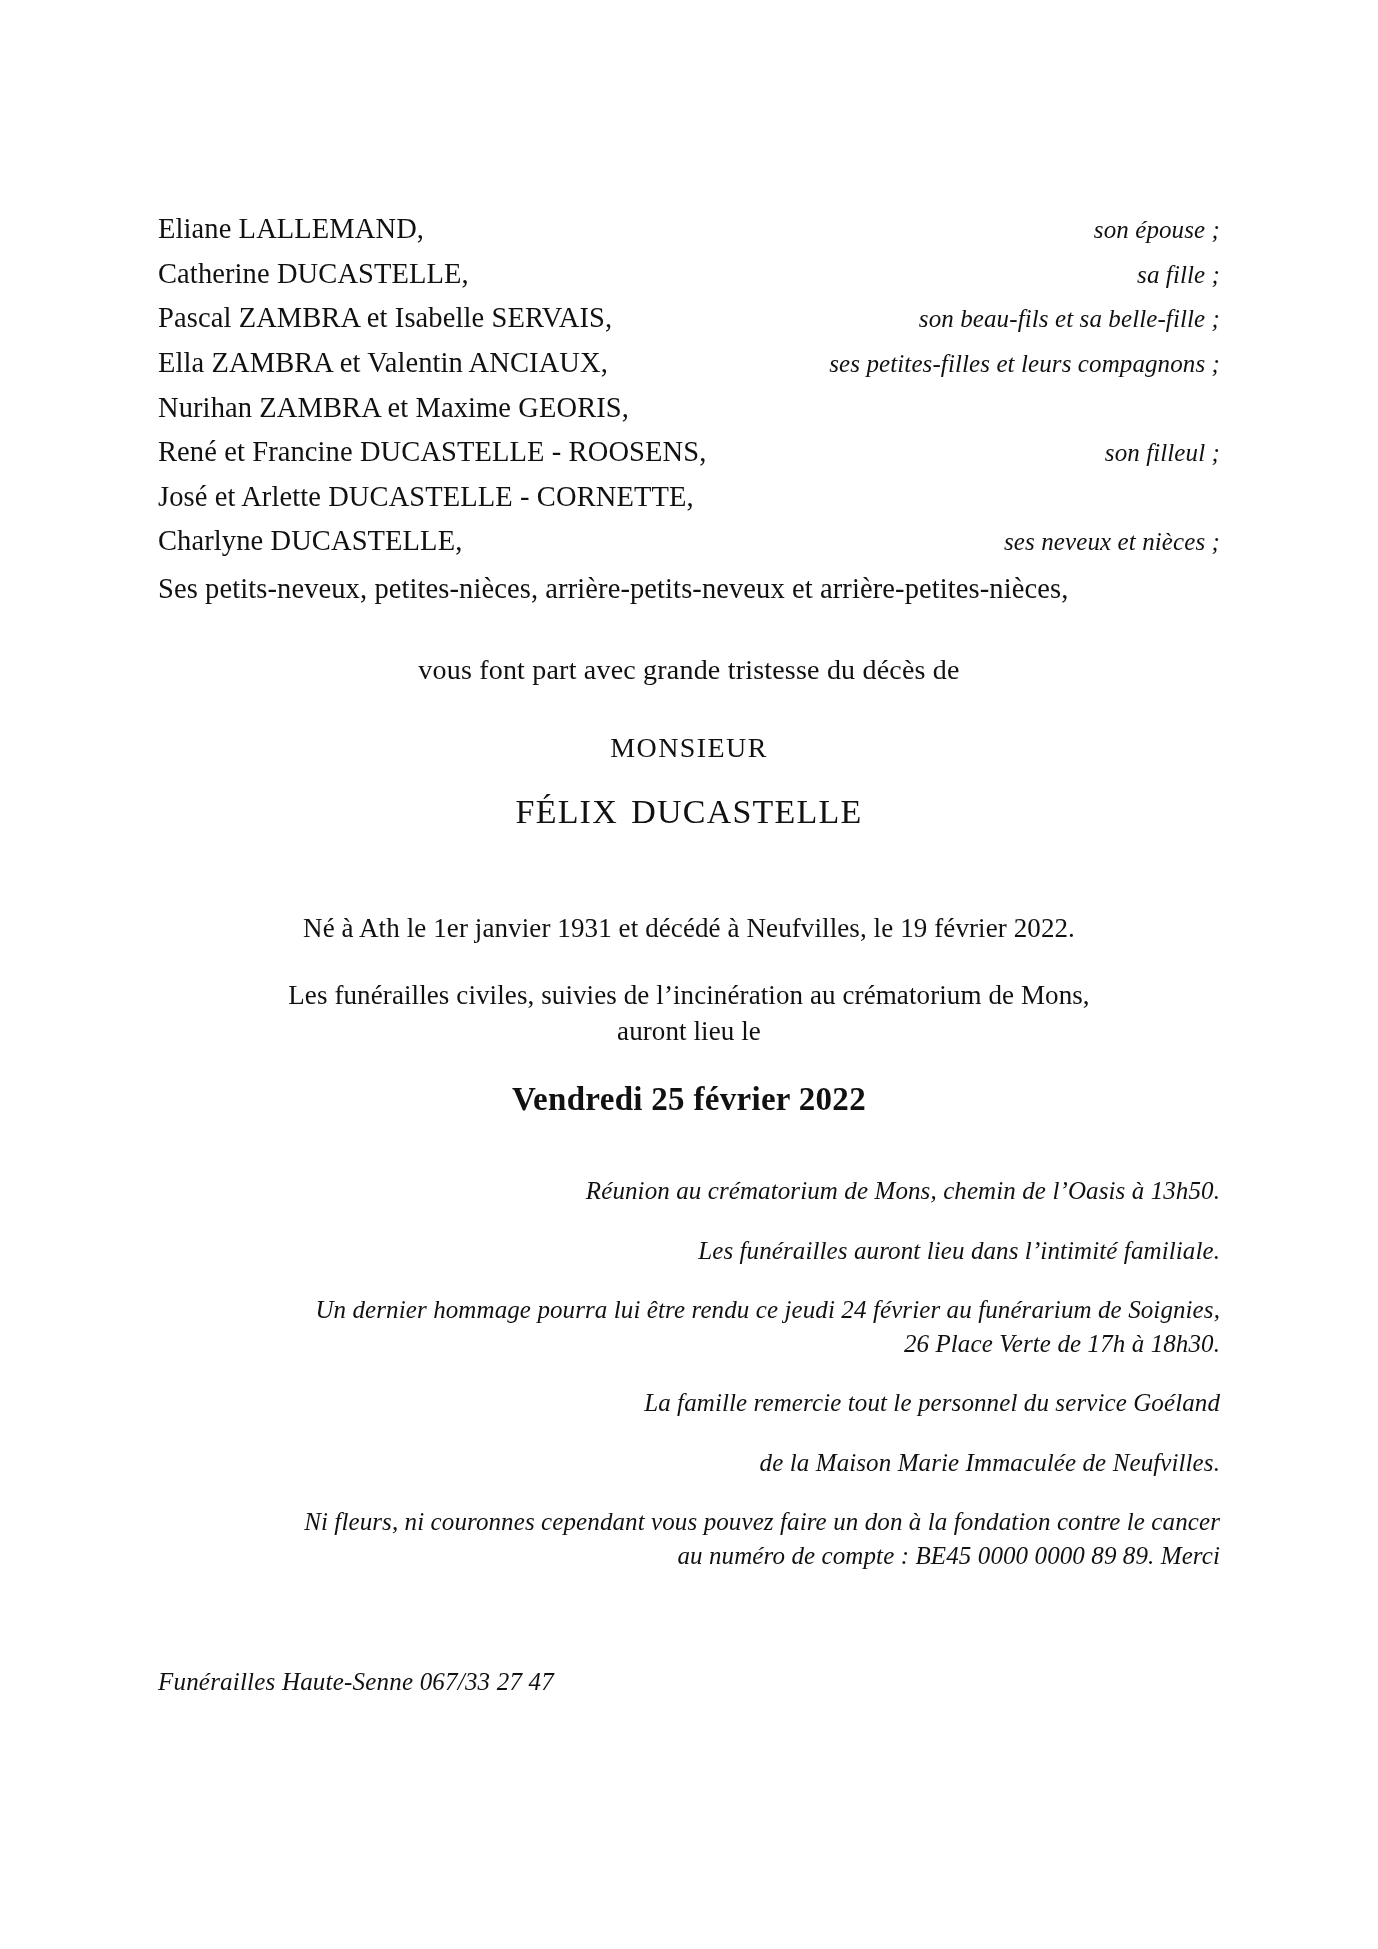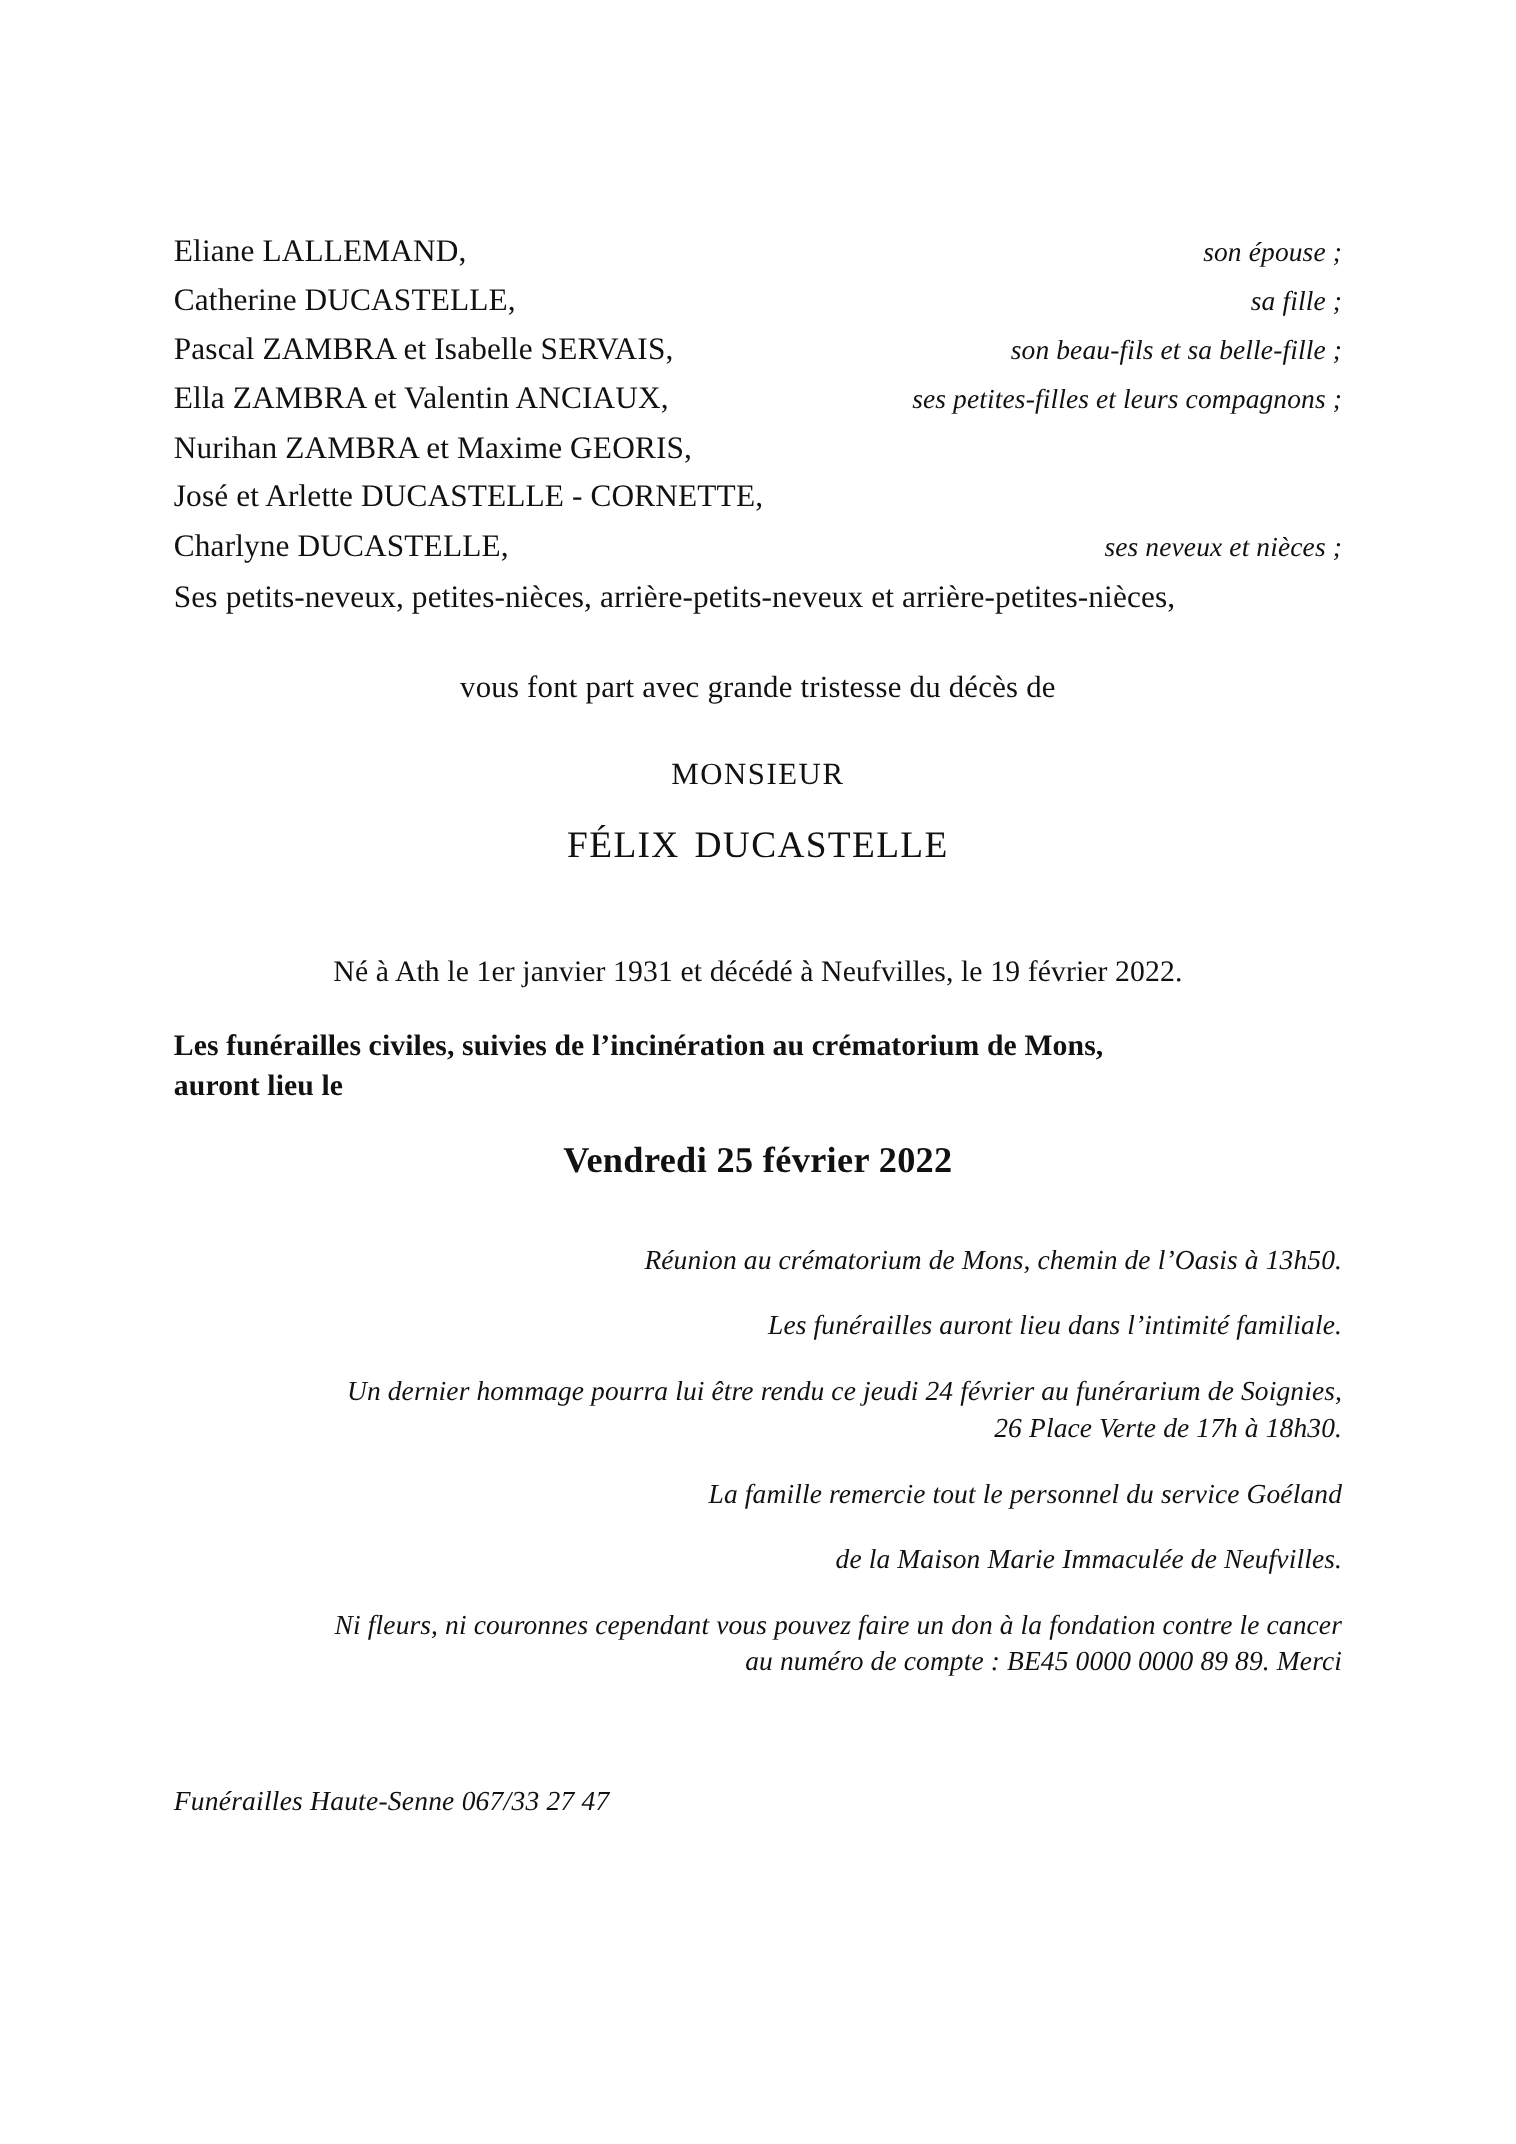--- a/index.html
+++ b/index.html
@@ -98,26 +98,25 @@
 
   
   .lifedates {
     text-align: center;
     font-size: 27px;
     margin-top: 74px;
     letter-spacing: 0.1px;
   }
 
   .funeral-intro {
-    text-align: left;
+    text-align: center;
     font-size: 27px;
     line-height: 1.32;
     margin-top: 34px;
     letter-spacing: 0.1px;
-    font-weight: bold;
   }
 
   .funeral-date {
     text-align: center;
     font-size: 33px;
     font-weight: bold;
     margin-top: 32px;
     letter-spacing: 0.3px;
   }
 
@@ -171,20 +170,24 @@
       <div class="survivor-row">
         <span class="survivor-name">Ella ZAMBRA et Valentin ANCIAUX,</span>
         <span class="survivor-relation">ses petites-filles et leurs compagnons ;</span>
       </div>
 
       <div class="survivor-row">
         <span class="survivor-name">Nurihan ZAMBRA et Maxime GEORIS,</span>
         <span class="survivor-relation"></span>
       </div>
 
+      <div class="survivor-row">
+        <span class="survivor-name">René et Francine DUCASTELLE - ROOSENS,</span>
+        <span class="survivor-relation">son filleul ;</span>
+      </div>
 
       <div class="survivor-row">
         <span class="survivor-name">José et Arlette DUCASTELLE - CORNETTE,</span>
         <span class="survivor-relation"></span>
       </div>
 
       <div class="survivor-row">
         <span class="survivor-name">Charlyne DUCASTELLE,</span>
         <span class="survivor-relation">ses neveux et nièces ;</span>
       </div>

